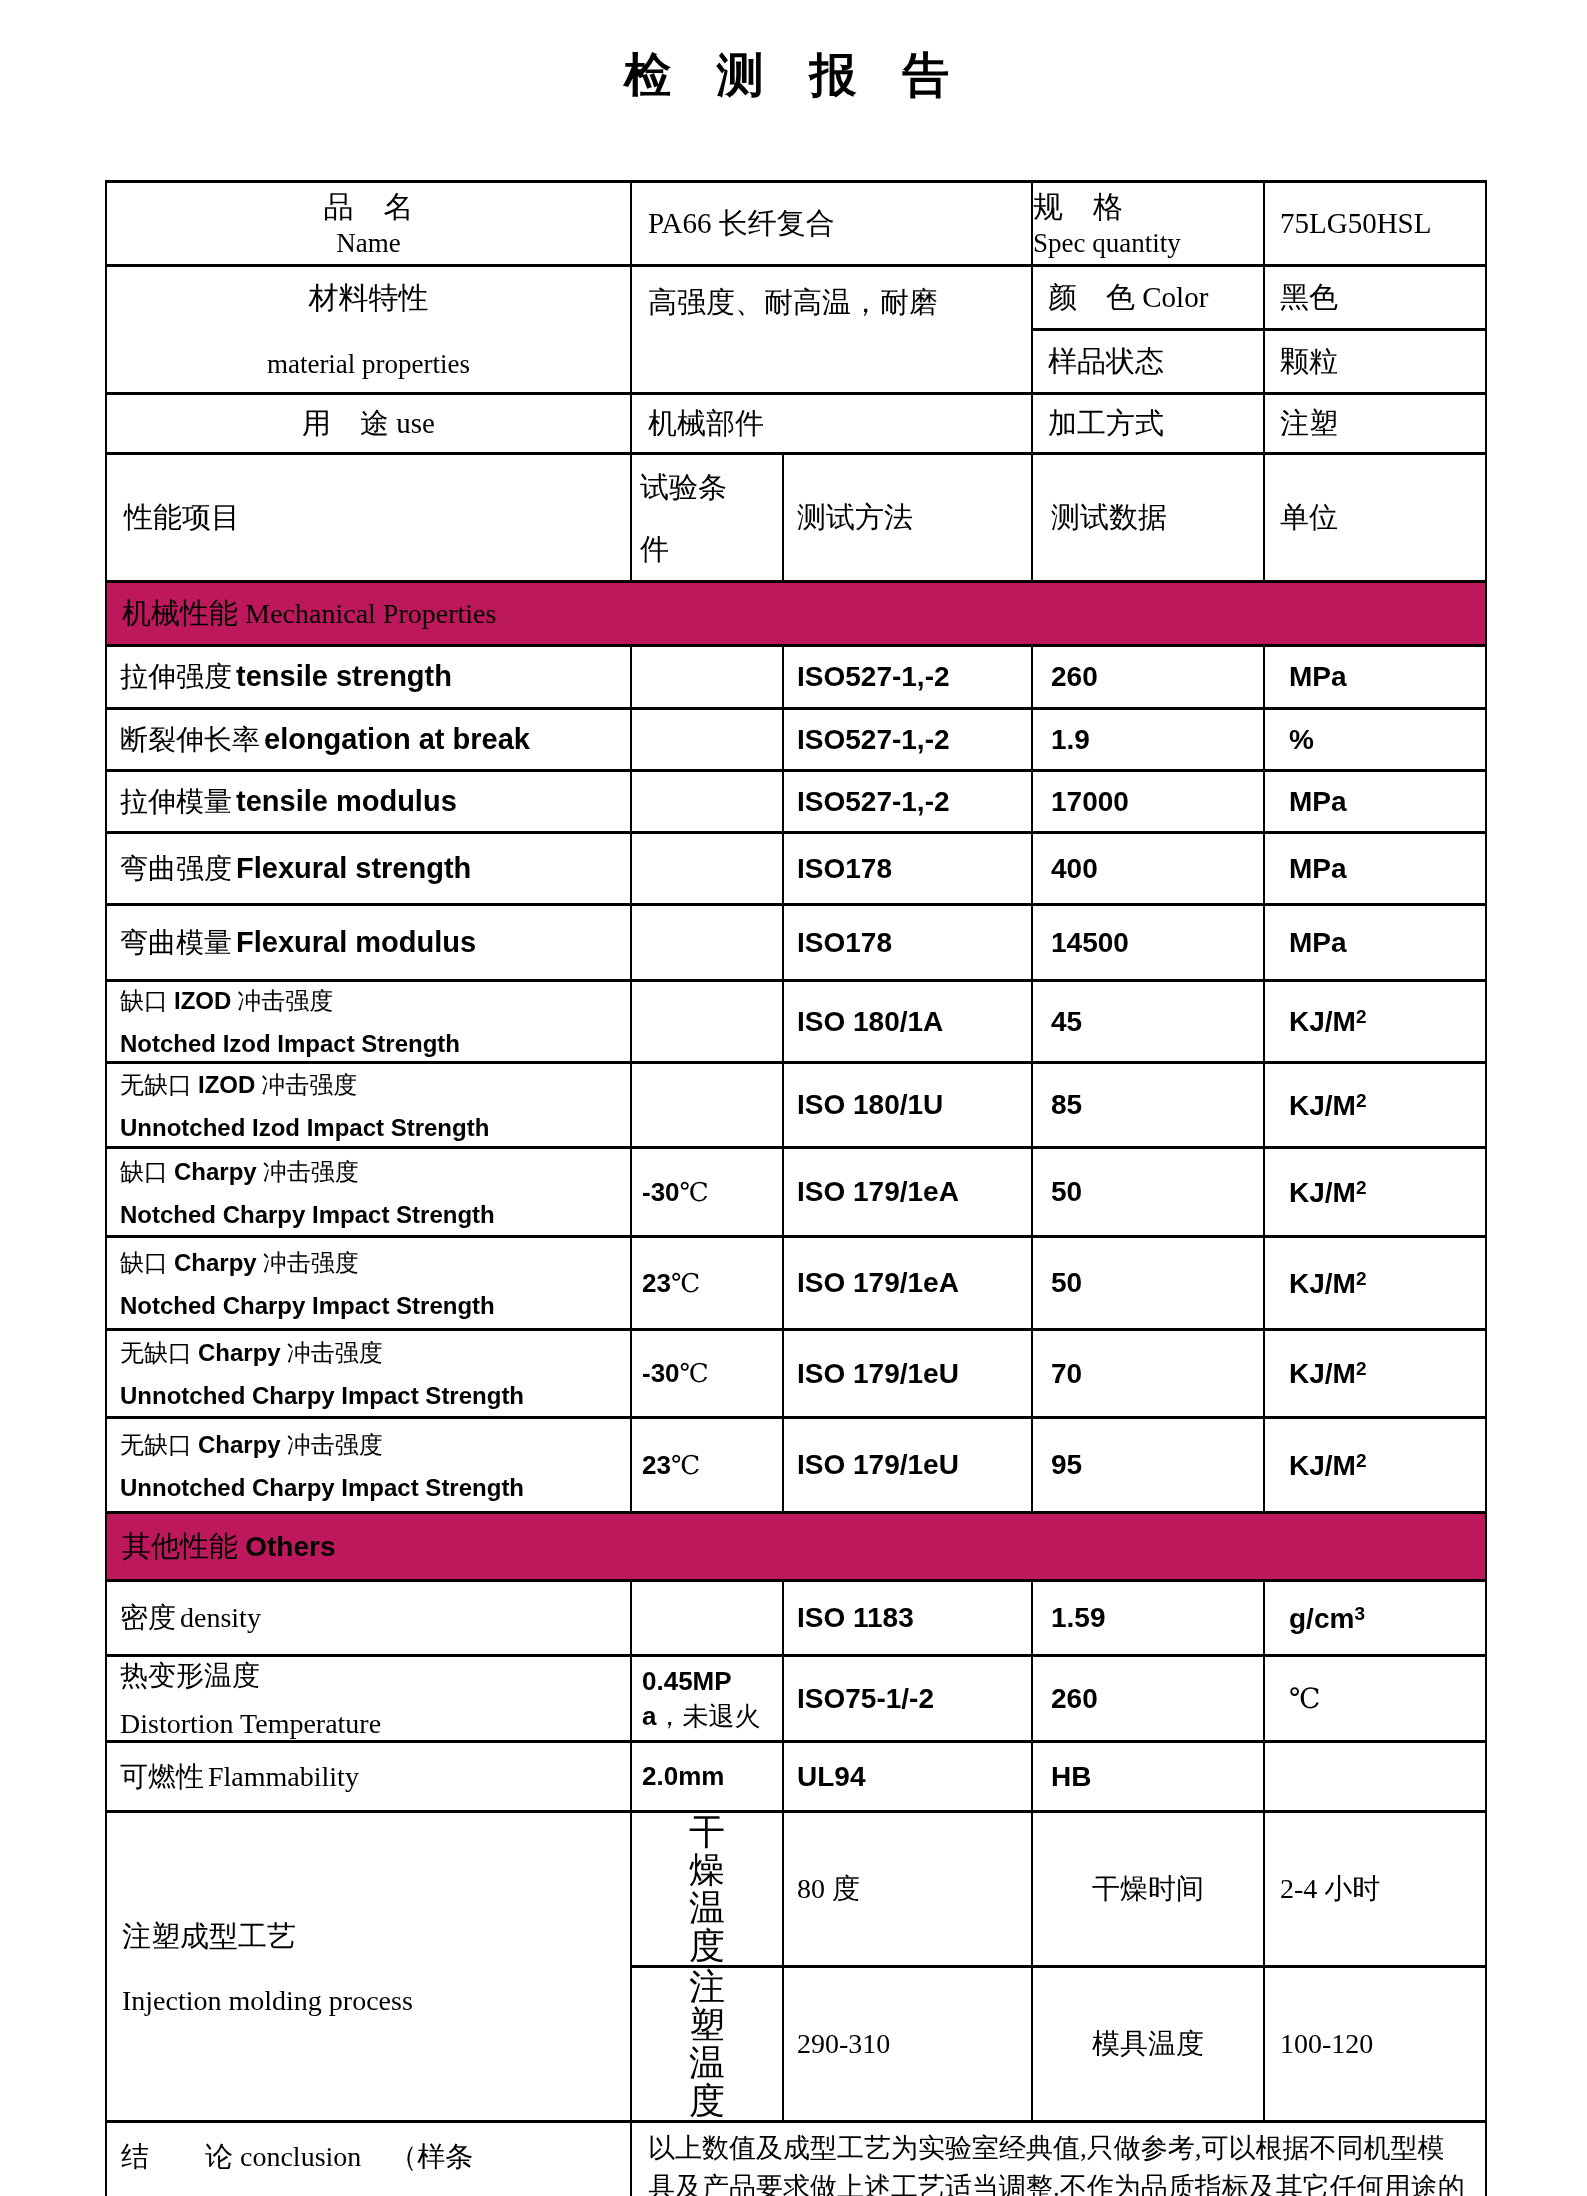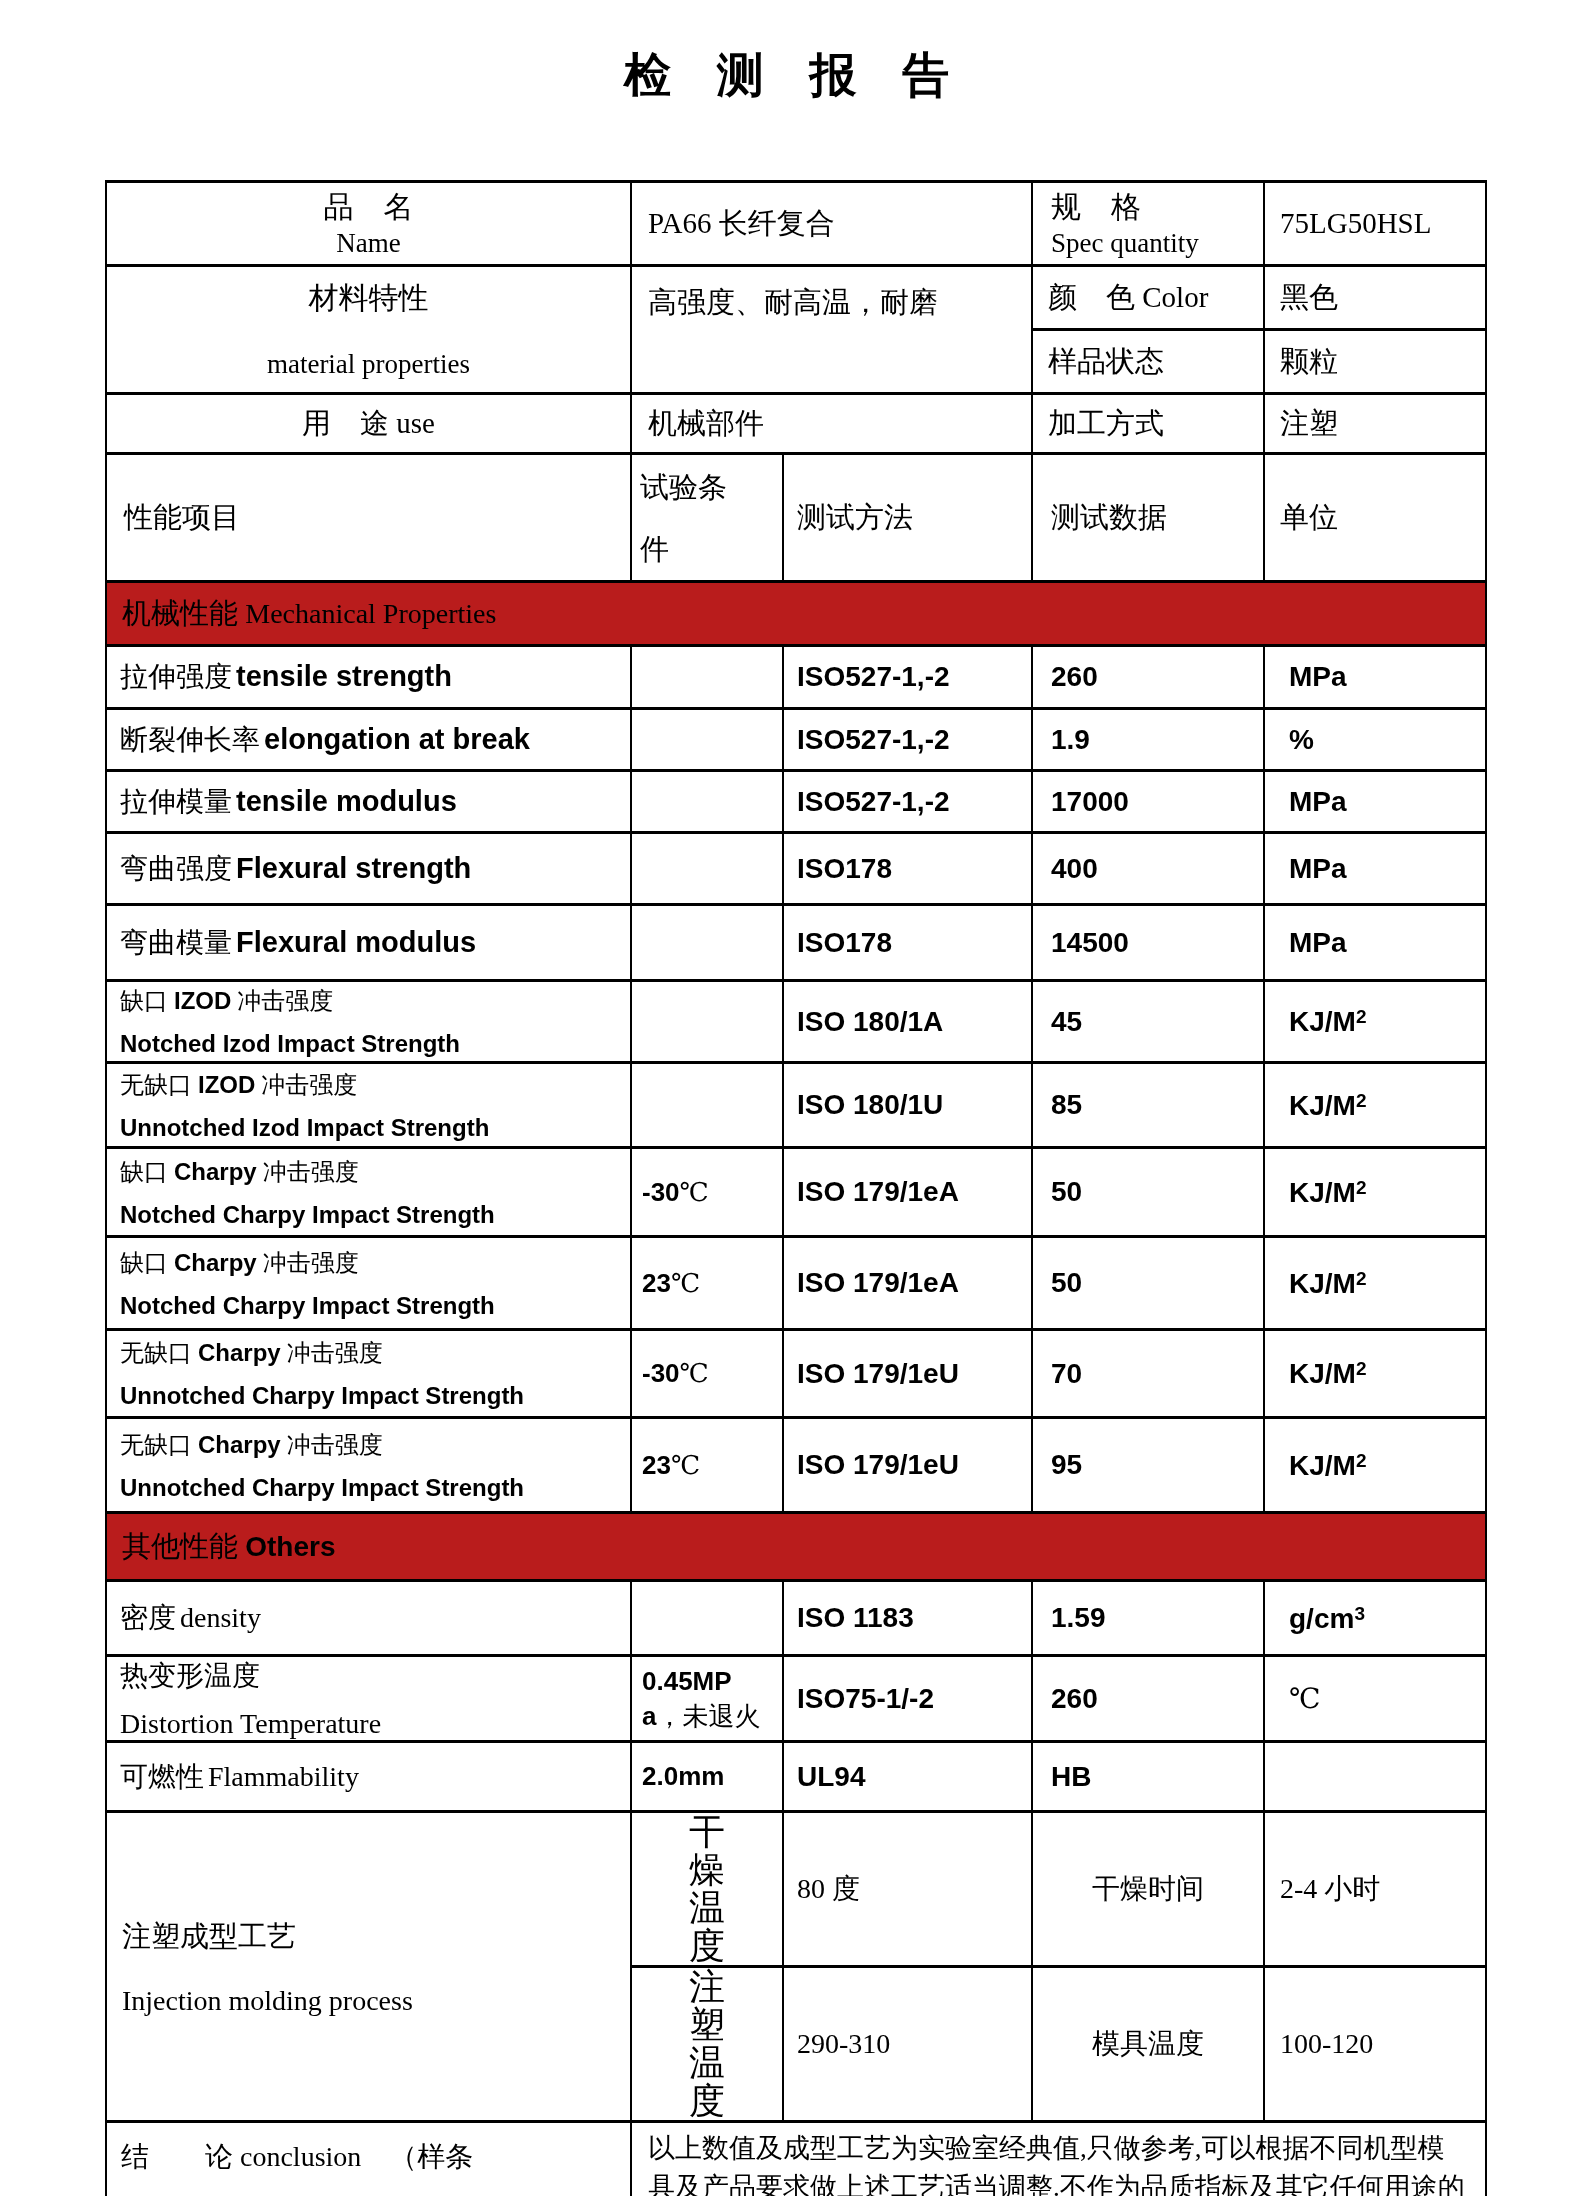--- a/index.html
+++ b/index.html
@@ -10,30 +10,30 @@
   .bs{font-family:"Liberation Sans","DejaVu Sans",sans-serif;font-weight:700;}
   sup{font-size:19px;position:relative;top:2px;}
   
   .r-info1{height:84px}.r-sub{height:64px}.r-info3{height:60px}.r-head{height:128px}
   .r-barm{height:64px}.r-baro{height:68px}.r-inj1{height:88px}.r-inj2{height:84px}.r-concl{height:125px}
   
   .c-center{text-align:center}
   .lab1{font-size:30px;line-height:38px}
   .lab2{font-size:27px;line-height:34px}
   .val{font-size:29px}
-  .pl15{padding-left:15px}.pl16{padding-left:16px}.pl18{padding-left:18px}
+  .pl15{padding-left:15px}.pl16{padding-left:16px}.pl18{}
   .mat2{margin-top:30px}
   .vtop{vertical-align:top;padding-top:16px}
   
   .r-head td{font-size:29px}
   .h-prop{padding-left:17px}
   .condwrap{width:94px;line-height:62px;margin-left:8px}
   .h-meth{padding-left:13px}.h-data{padding-left:18px}.h-unit{padding-left:15px}
   
-  .bar{background:#b91c1c;padding-left:15px;font-size:29px}
+  .bar{background:#be185d;padding-left:15px;font-size:29px}
   .bar .en{font-size:28px}
   
   td.name{padding-left:13px}
   .cnname{font-size:28px}
   .enname{font-size:29px}
   .enplain{font-size:28px}
   .nml1,.nml2{display:block}
   .nml1{margin-bottom:13px}
   .sm{font-size:24px}
   .lg{font-size:28px}

